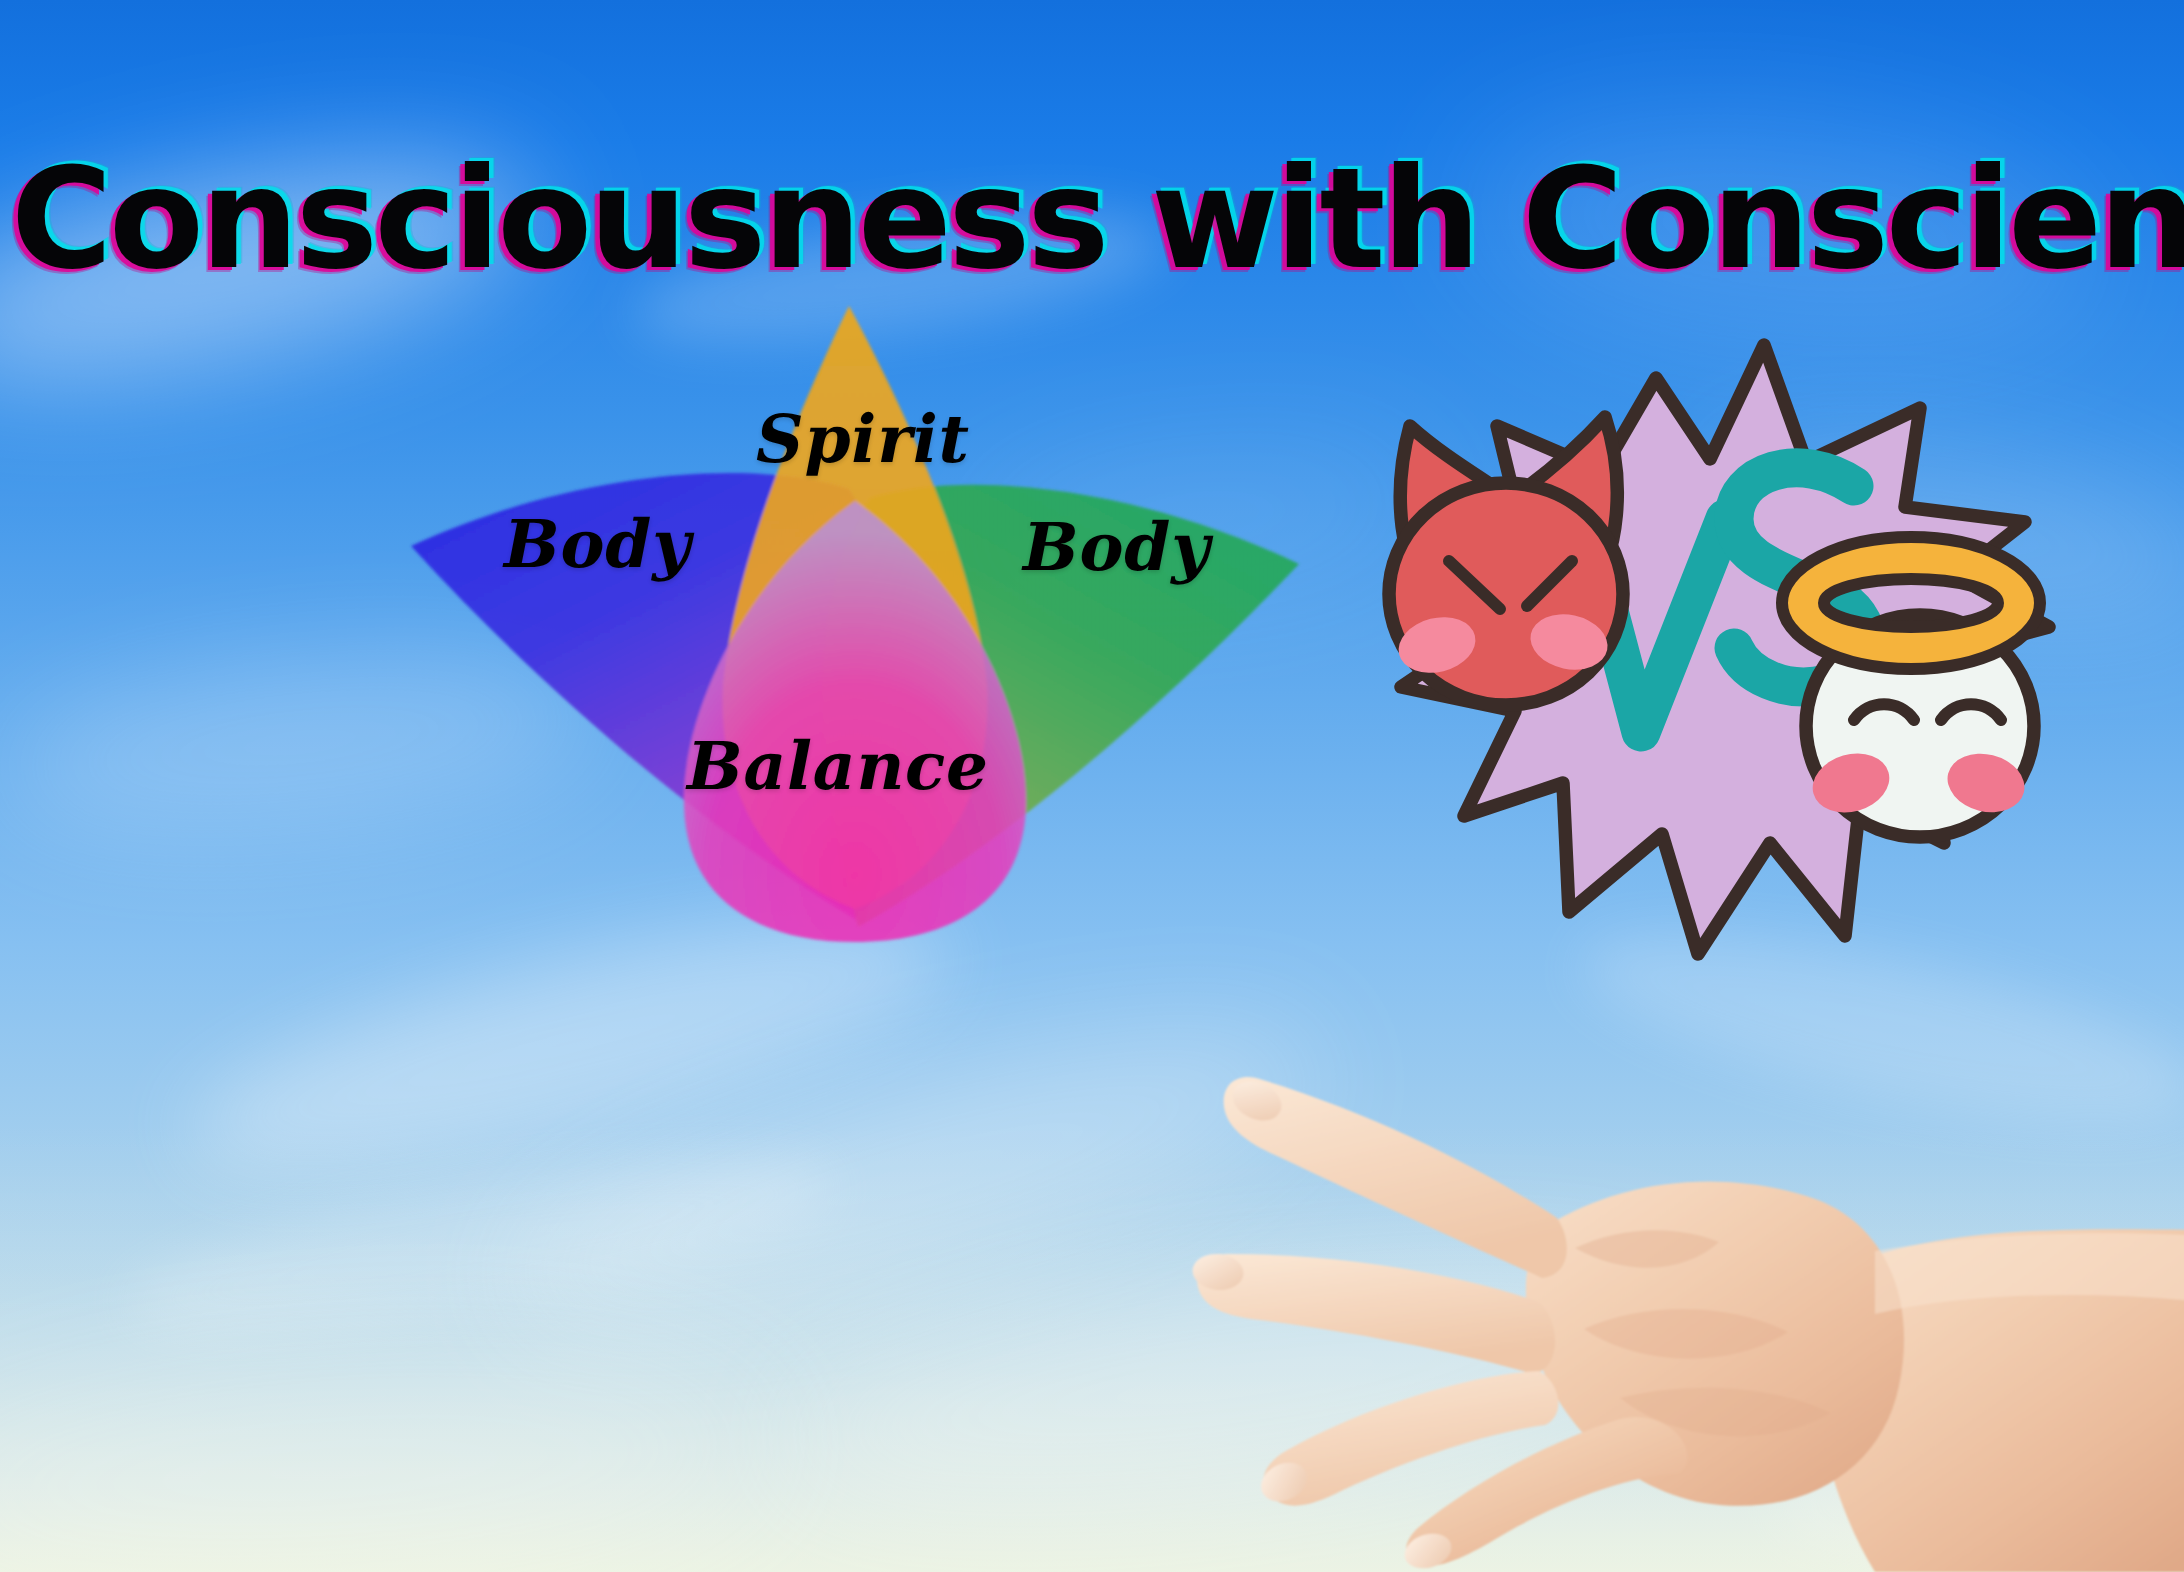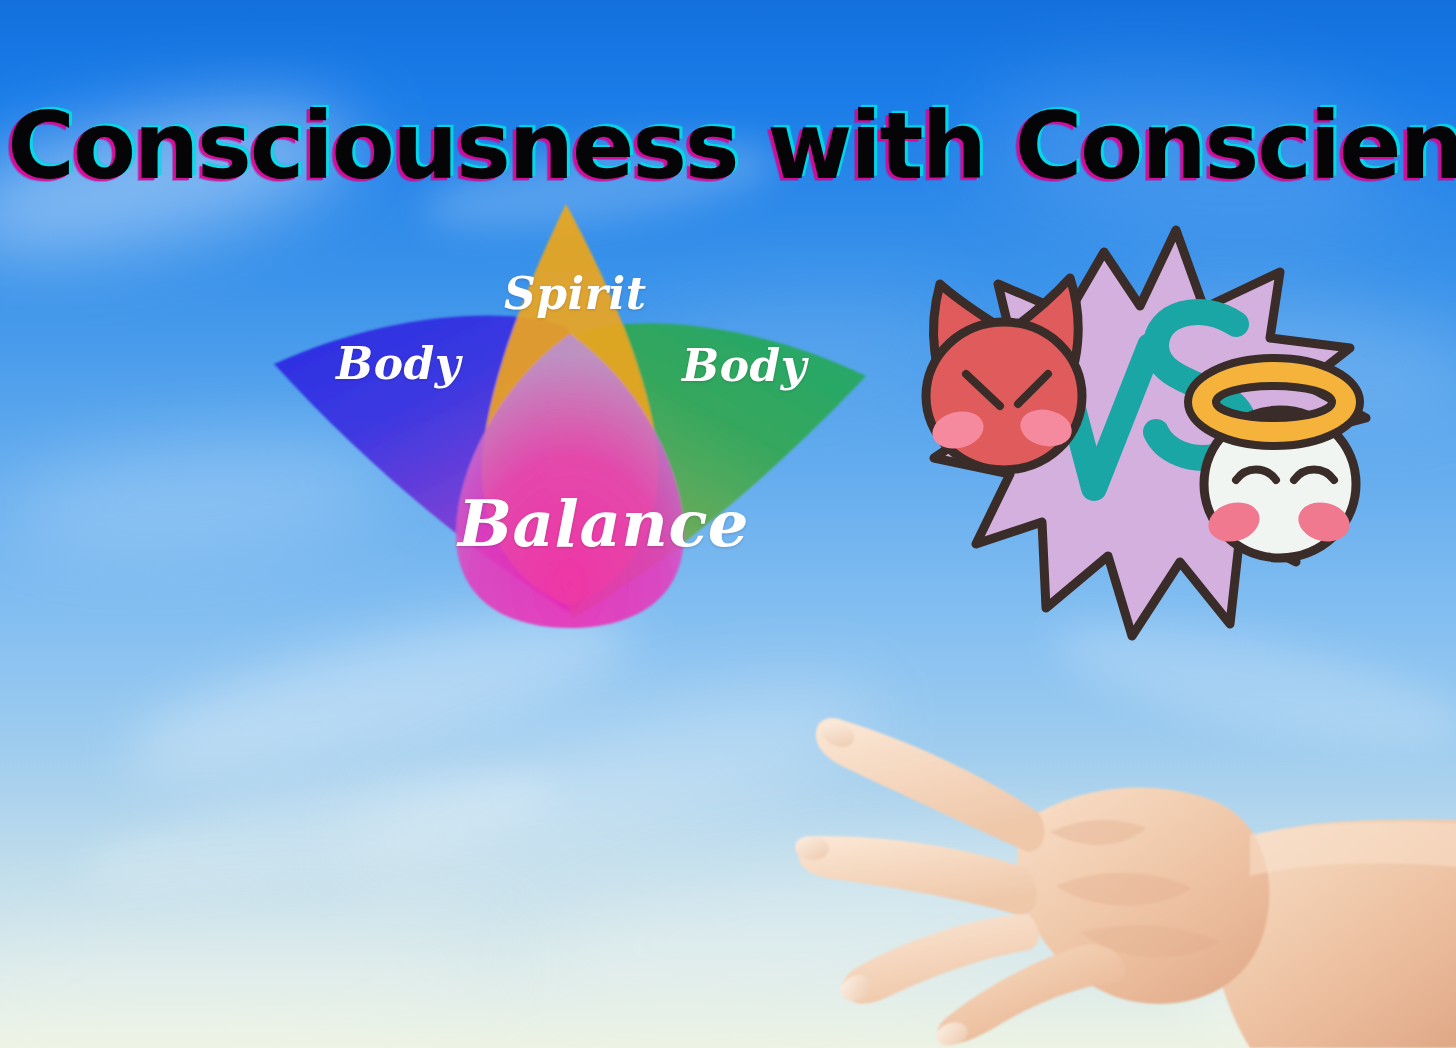--- a/index.html
+++ b/index.html
@@ -80,33 +80,33 @@
     position: absolute;
     left: 258px;
     top: 186px;
     width: 624px;
     height: 460px;
   }
   #lotus svg { display: block; width: 100%; height: 100%; }
 
   .petal-label {
     position: absolute;
-    color: #ffffff;
+    color: #000000;
     font-family: "DejaVu Serif", "Liberation Serif", serif;
     font-style: italic;
     font-weight: 700;
     white-space: nowrap;
     letter-spacing: 0.5px;
     text-shadow: 0 1px 3px rgba(0,0,0,0.16);
     pointer-events: none;
   }
   #label-spirit  { left: 246px; top: 82px;  font-size: 44px; }
   #label-body    { left: 78px;  top: 152px; font-size: 44px; }
   #label-mind    { left: 424px; top: 154px; font-size: 44px; }
-  #label-balance { left: 200px; top: 300px; font-size: 64px; }
+  #label-balance { left: 200px; top: 300px; font-size: 44px; }
 
   
   #vs-illustration {
     position: absolute;
     left: 918px;
     top: 222px;
     width: 452px;
     height: 428px;
   }
   #vs-illustration svg { display: block; width: 100%; height: 100%; overflow: visible; }

